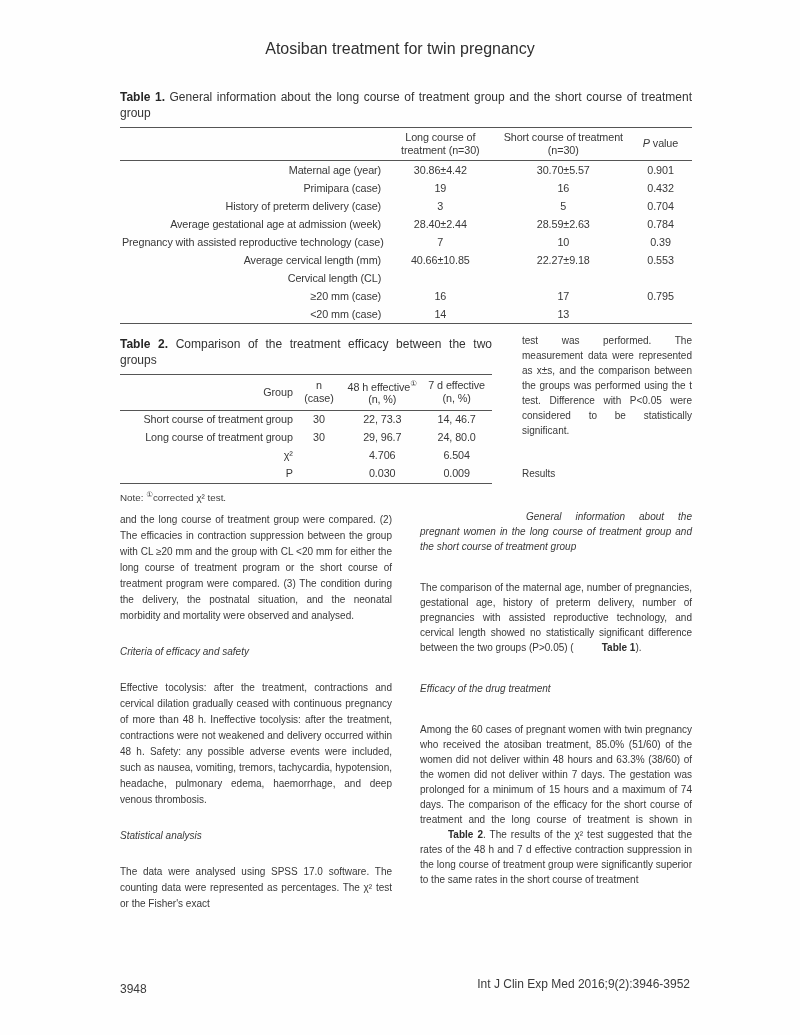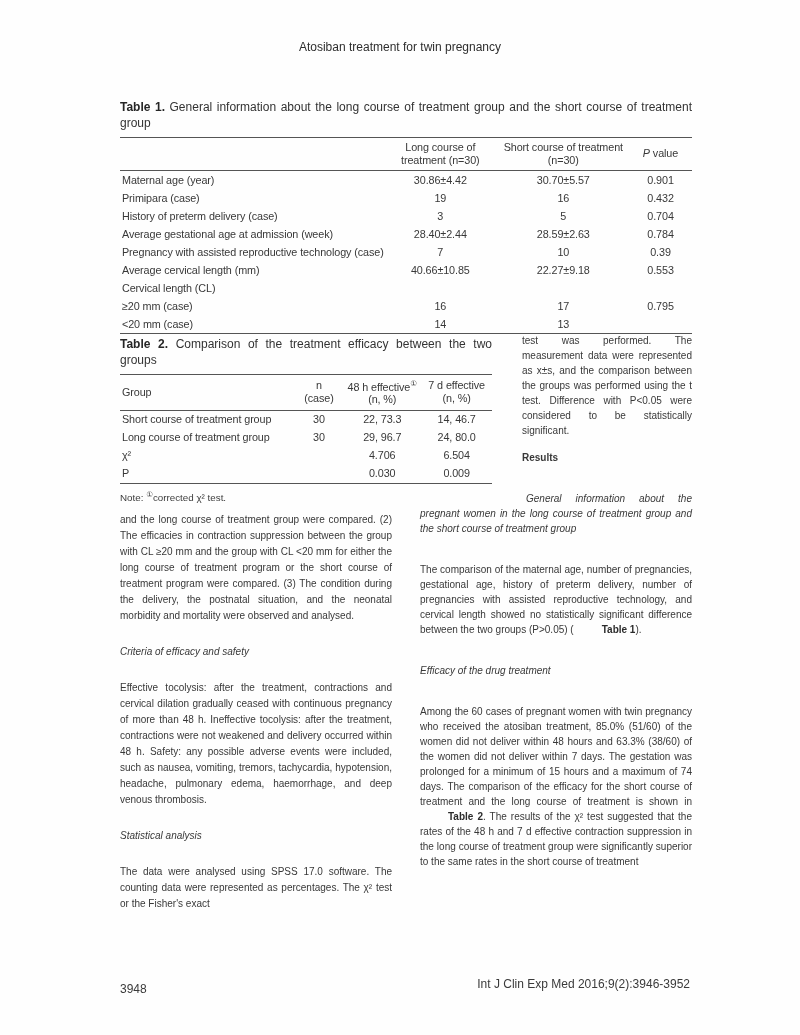--- a/index.html
+++ b/index.html
@@ -4,52 +4,52 @@
 <style>
   html,body { margin:0; padding:0; background:#e9e9e9; }
   .page {
     position:relative; width:800px; height:1035px; margin:0 auto;
     background:#fefefe; color:#383838;
     font-family:"Liberation Sans","DejaVu Sans",sans-serif;
     overflow:hidden;
   }
   .running-title {
     position:absolute; top:40px; left:0; width:100%;
-    text-align:center; font-size:12px; color:#2e2e2e;
+    text-align:center; font-size:16px; color:#2e2e2e;
   }
   
   .caption { font-size:12px; line-height:15.5px; text-align:justify; color:#333; }
   .caption .cap-label { font-weight:bold; color:#262626; }
   
-  .tbl-wrap1 { position:absolute; left:120px; top:100px; width:572px; }
+  .tbl-wrap1 { position:absolute; left:120px; top:90px; width:572px; }
   .tbl-wrap2 { position:absolute; left:120px; top:337px; width:372px; }
   table.datatable {
     width:100%; border-collapse:collapse; table-layout:fixed;
     font-size:10.8px; line-height:13px; color:#383838; margin-top:6px;
     letter-spacing:-0.1px;
   }
   table.datatable thead tr { border-top:1.6px solid #555; border-bottom:1.1px solid #555; }
   table.datatable tbody tr:last-child { border-bottom:1.6px solid #555; }
   table.datatable th { font-weight:normal; padding:3px 2px 4px; vertical-align:middle; line-height:12.5px; }
   table.datatable td { padding:2.5px 2px; vertical-align:top; white-space:nowrap; overflow:visible; }
   .c { text-align:center; }
-  .l { text-align:left; }
+  .l { text-align:right; }
   td.indent { padding-left:13px; }
   sup.mark { font-size:7.5px; vertical-align:super; letter-spacing:0; }
   .note { font-size:9.8px; color:#3d3d3d; margin-top:6px; }
   .ital-p { font-style:italic; }
   
   .col { position:absolute; font-size:10px; text-align:justify; color:#383838; }
   .col-left  { left:120px; top:512px; width:272px; line-height:16px; }
   .col-right { left:420px; top:333px; width:272px; line-height:15px; }
   .col p { margin:0 0 12px; }
   .col-left p { margin-bottom:14px; }
   .h-it { font-style:italic; margin:26px 0; }
   .col-left .h-it { margin:20px 0; }
-  .h-results { font-weight:bold; margin:12px 0; }
+  .h-results { font-weight:normal; margin:28px 0; }
   .narrow { margin-left:102px !important; }
   .indent-first { text-indent:106px; }
   .b { font-weight:bold; color:#2c2c2c;margin-left:28px; }
   
   .footer-pagenum { position:absolute; left:120px; top:982px; font-size:12px; color:#3a3a3a; }
   .footer-ref { position:absolute; right:110px; top:977px; font-size:12px; color:#3a3a3a; }
 </style>
 </head>
 <body>
 

